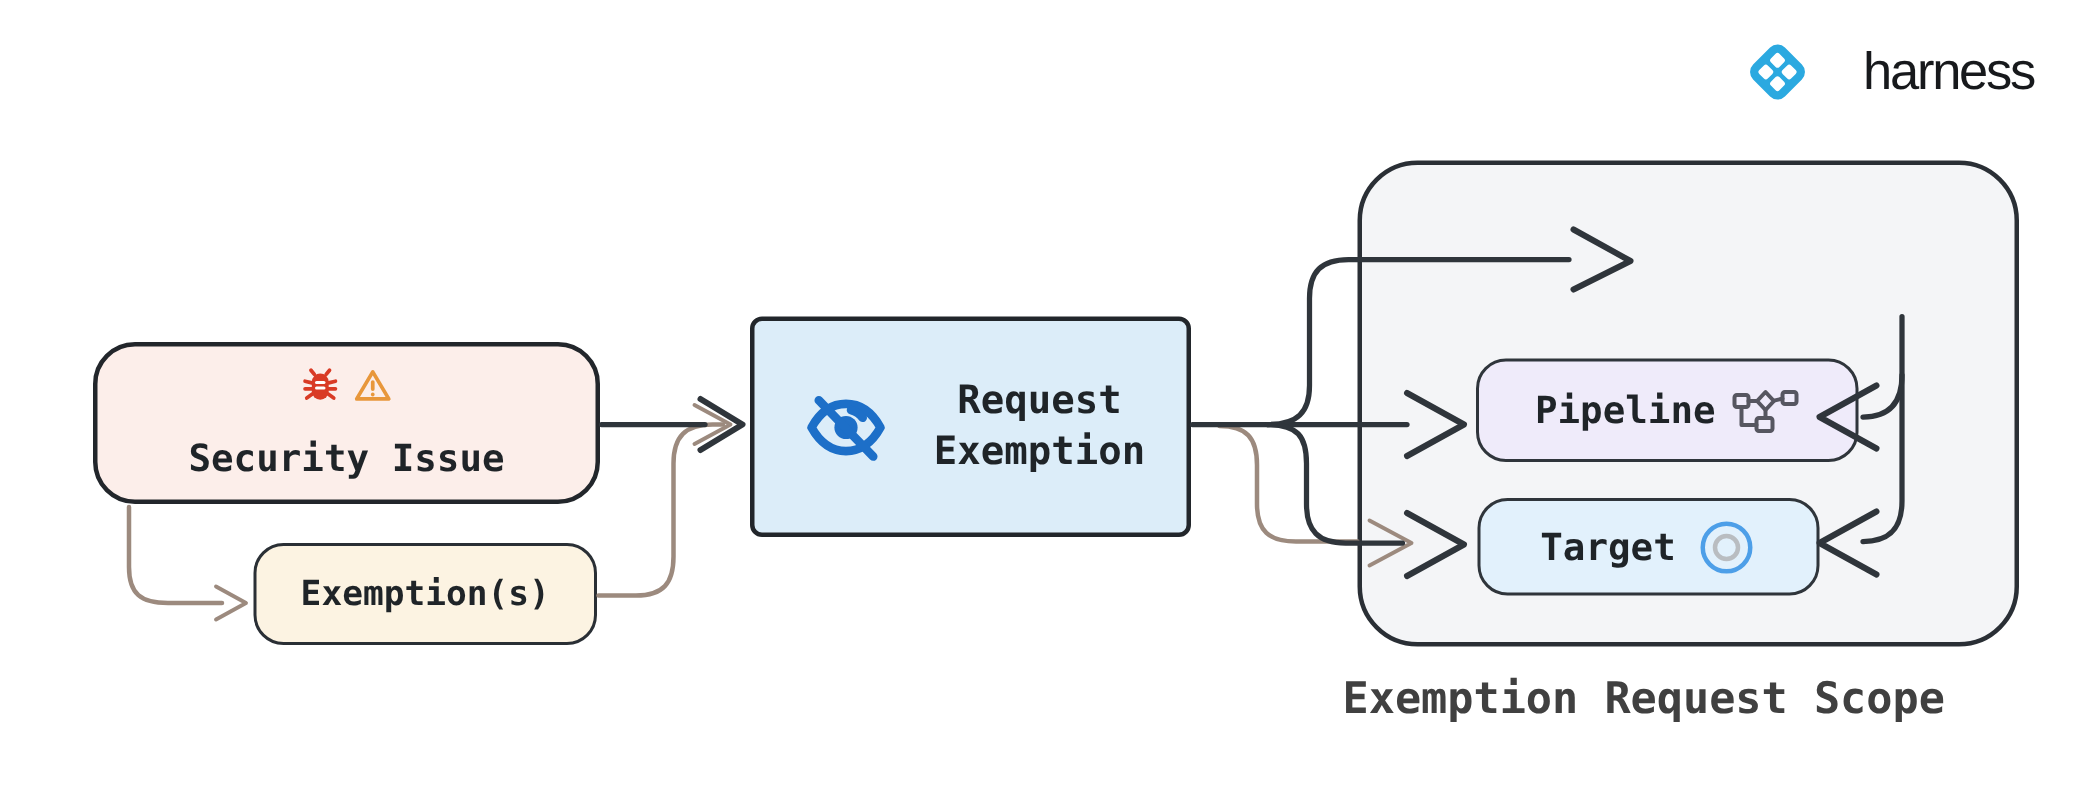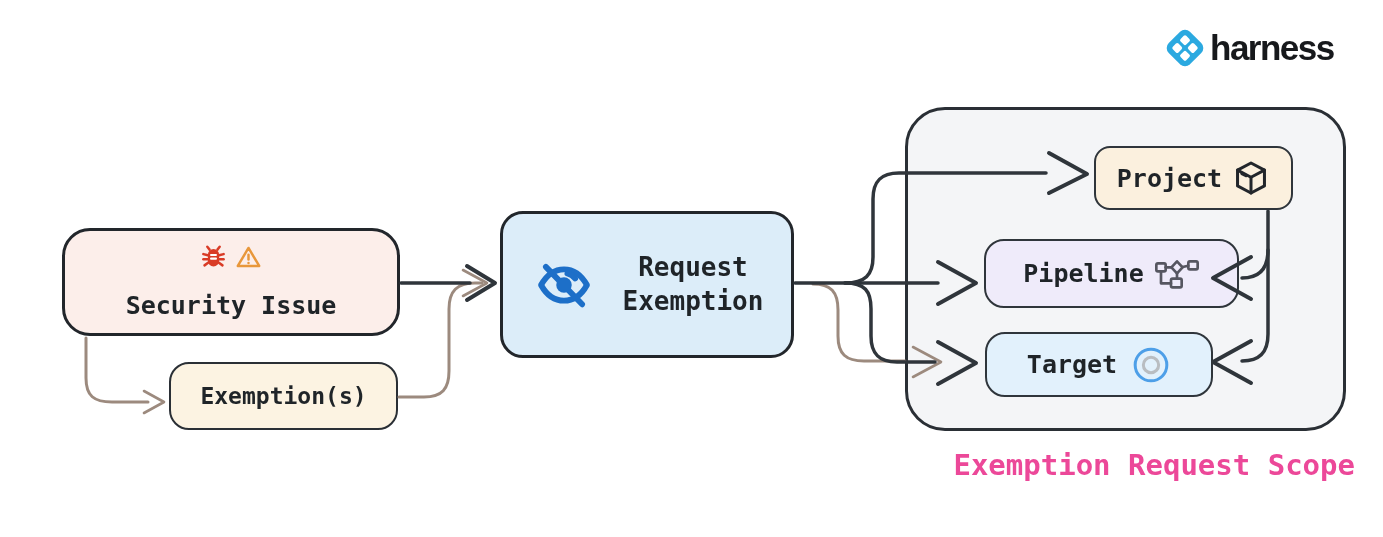--- a/index.html
+++ b/index.html
@@ -20,21 +20,21 @@
   }
   .icon-row{display:flex;align-items:center;gap:8px;}
   .occurrence{
     left:169px;top:362px;width:229px;height:68px;
     background:var(--occurrence_bg);border:2.5px solid #2a2f35;border-radius:20px;
     font-size:23px;
   }
   
   .exemption{
     left:500px;top:211px;width:294px;height:147px;
-    background:var(--exemption_bg);border:3.5px solid #22262b;border-radius:23px;
+    background:var(--exemption_bg);border:3.5px solid #22262b;border-radius:8px;
     gap:18px;font-size:26px;padding-left:16px;
   }
   .exemption .node-label{white-space:normal;width:165px;text-align:center;line-height:1.3;}
   
   .scope{
     position:absolute;left:905px;top:107px;width:441px;height:324px;box-sizing:border-box;
     background:var(--scope_bg);border:3px solid #2a2f35;border-radius:40px;z-index:1;
   }
   .project{
     left:1094px;top:146px;width:199px;height:64px;
@@ -45,28 +45,28 @@
     left:984px;top:239px;width:255px;height:69px;
     background:var(--pipeline_bg);border:2px solid #2f353b;border-radius:20px;
     gap:10px;font-size:25px;
   }
   .target{
     left:985px;top:332px;width:228px;height:65px;
     background:var(--target_bg);border:2px solid #2f353b;border-radius:20px;
     gap:14px;font-size:25px;
   }
   .scope-label{
-    position:absolute;left:895px;top:448px;width:460px;text-align:right;
-    font-size:29px;font-weight:bold;color:#ec4899;z-index:2;
+    position:absolute;left:895px;top:448px;width:460px;text-align:left;
+    font-size:29px;font-weight:bold;color:#404040;z-index:2;
   }
   
   .brand{position:absolute;left:1163px;top:26px;display:flex;align-items:center;gap:3px;z-index:2;}
   .brand-text{
-    font-family:"Liberation Sans", sans-serif;font-weight:700;font-size:35px;
-    letter-spacing:-1.5px;color:#17191c;line-height:44px;
+    font-family:"Liberation Sans", sans-serif;font-weight:400;font-size:35px;
+    letter-spacing:-1.5px;color:#17191c;line-height:44px;margin-left:32px;
   }
   
   #arrows{position:absolute;left:0;top:0;width:1383px;height:537px;z-index:5;pointer-events:none;}
   #arrows path{fill:none;stroke-linecap:round;stroke-linejoin:round;}
   .e-dark{stroke:var(--line_dark);stroke-width:3.5px;}
   .h-dark{stroke:var(--line_dark);stroke-width:4px;}
   .e-brown{stroke:var(--line_brown);stroke-width:3px;}
   .h-brown{stroke:var(--line_brown);stroke-width:2.6px;}
 </style>
 </head>
@@ -147,29 +147,20 @@
       <path d="M2.5 12 C5 7.5 8.3 5.5 12 5.5 C15.7 5.5 19 7.5 21.5 12 C19 16.5 15.7 18.5 12 18.5 C8.3 18.5 5 16.5 2.5 12 Z"></path>
       <circle cx="12" cy="12" r="3.2" fill="var(--icon_blue)" stroke="none"></circle>
       <path d="M16.6 9.3 A6 6 0 0 0 13.4 7.2"></path>
       <path d="M4.5 4.5 L19.5 20"></path>
     </svg>
     <div class="node-label">Request Exemption</div>
   </div>
 
   <div class="scope"></div>
 
-  <div class="node project">
-    <div class="node-label">Project</div>
-    <svg viewBox="0 0 24 24" width="38" height="38" fill="none" stroke="#22262b" stroke-width="1.9" stroke-linecap="round" stroke-linejoin="round">
-      <path d="M12 2.5 L20.5 7 L20.5 17 L12 21.5 L3.5 17 L3.5 7 Z"></path>
-      <path d="M3.5 7 L12 11.5 L20.5 7"></path>
-      <path d="M12 11.5 L12 21.5"></path>
-      <path d="M6.2 9.2 L8.8 10.6"></path>
-    </svg>
-  </div>
 
   <div class="node pipeline">
     <div class="node-label">Pipeline</div>
     <svg viewBox="0 0 34 24" width="46" height="32" fill="none" stroke="var(--workflow_gray)" stroke-width="2" stroke-linecap="round" stroke-linejoin="round">
       <rect x="1.5" y="4" width="7" height="6" rx="1.2"></rect>
       <rect x="25.5" y="2.5" width="7" height="6" rx="1.2"></rect>
       <path d="M8.5 7 L12.8 7"></path>
       <path d="M21.2 6.8 L25.5 5.8"></path>
       <path d="M17 11.5 L17 15.5"></path>
       <path d="M5 10 L5 19 L12.5 19"></path>

